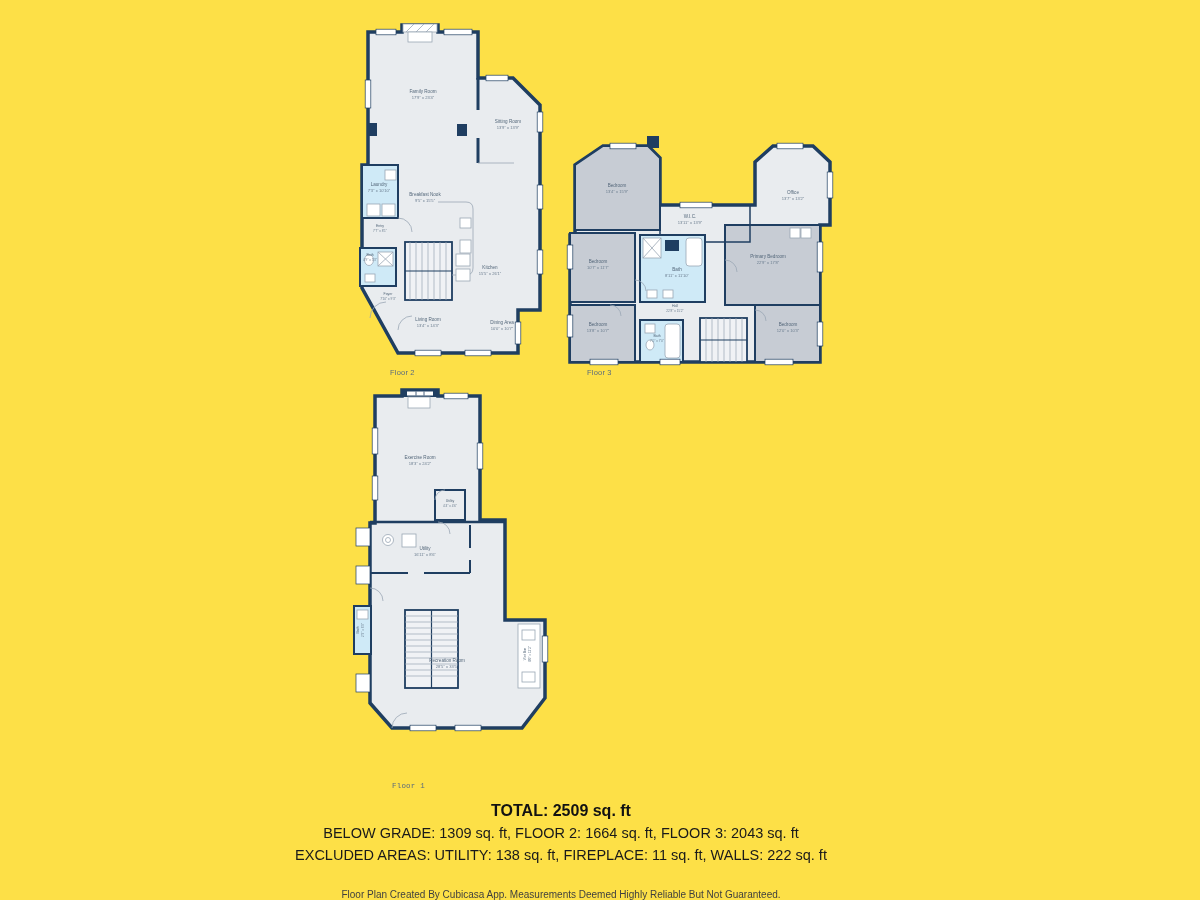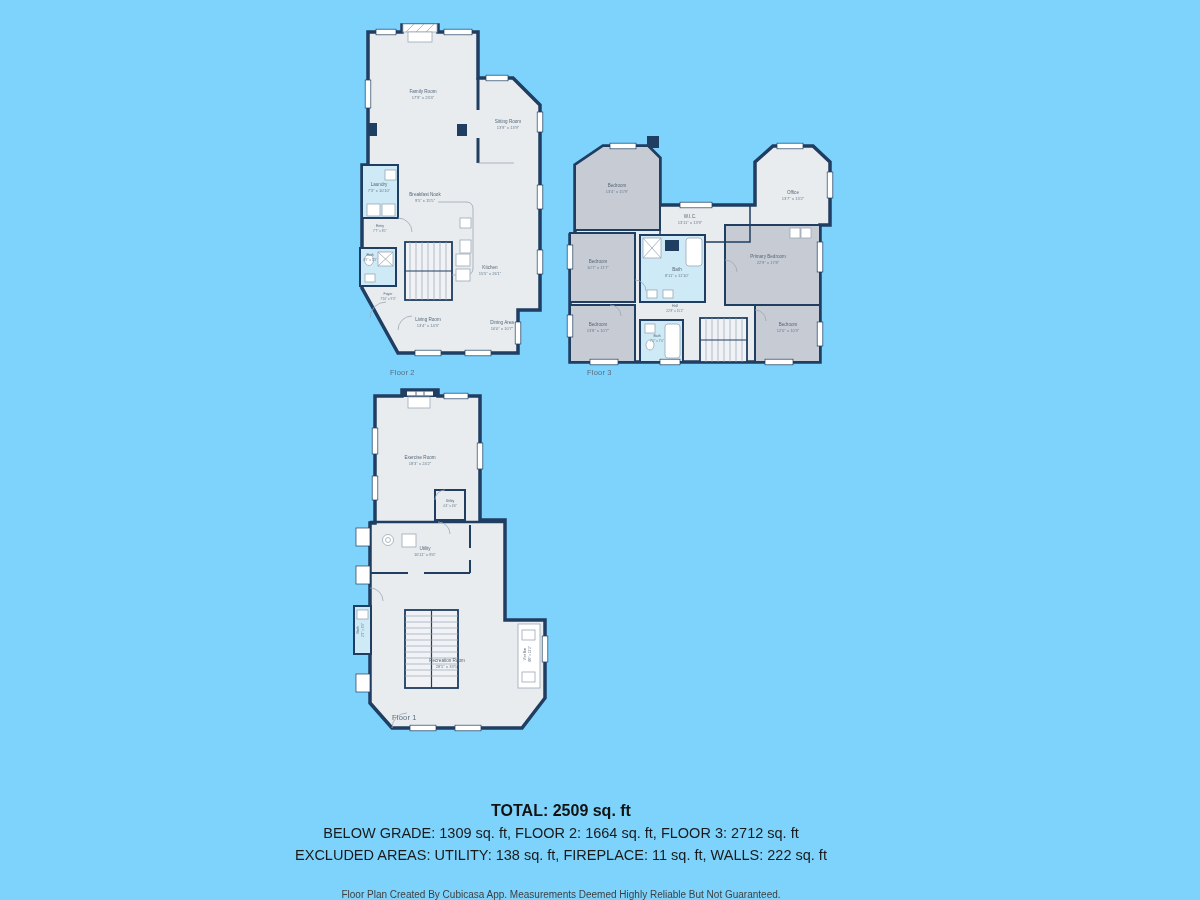--- a/index.html
+++ b/index.html
@@ -1,16 +1,16 @@
 <!DOCTYPE html>
 <html><head>
 <meta charset="utf-8">
 <style>
   html,body{margin:0;padding:0;background:#fff;}
-  #canvas{position:relative;width:1200px;height:900px;background:#7dd3fc;overflow:hidden;
+  #canvas{position:relative;width:1200px;height:900px;background:#fde047;overflow:hidden;
           font-family:"Liberation Sans","DejaVu Sans",sans-serif;}
   .plan{position:absolute;}
   .floor-caption{position:absolute;font-size:7.5px;color:#5a6b7d;letter-spacing:.2px;}
   
   .fp  { fill:#e9ecef; stroke:#1f3e61; stroke-width:3.5; stroke-linejoin:miter; }
   .bed { fill:#c7ccd4; stroke:#1f3e61; stroke-width:2; }
   .wet { fill:#cfeaf7; stroke:#1f3e61; stroke-width:2; }
   .wall{ stroke:#1f3e61; fill:none; }
   .thin{ stroke:#9aa7b5; stroke-width:.8; fill:none; }
   .fix { fill:#ffffff; stroke:#9aa7b5; stroke-width:.8; }
@@ -318,22 +318,22 @@
       <text class="rname" x="75" y="162">Utility</text>
       <text class="rdims" x="75" y="168">16'11" x 8'6"</text>
       <text class="rname-sm" transform="rotate(-90 9 242)" x="9" y="242">Bath</text>
       <text class="rdims-sm" transform="rotate(-90 14 242)" x="14" y="242">2'9" x 6'9"</text>
       <text class="rname" x="97" y="274">Recreation Room</text>
       <text class="rdims" x="97" y="280">28'5" x 33'5"</text>
       <text class="rname-sm" transform="rotate(-90 176 266)" x="176" y="266">Wet Bar</text>
       <text class="rdims-sm" transform="rotate(-90 181 266)" x="181" y="266">8'0" x 13'3"</text>
     </g>
   </svg>
-  <div class="floor-caption" style="left:392px;top:713px;">Floor 1</div>
+  <div class="floor-caption" style="left:392px;top:782px;font-family:Liberation Mono, monospace;">Floor 1</div>
 
   <div class="summary">
     <div class="total">TOTAL: 2509 sq. ft</div>
-    <div class="line">BELOW GRADE: 1309 sq. ft, FLOOR 2: 1664 sq. ft, FLOOR 3: 2712 sq. ft</div>
+    <div class="line">BELOW GRADE: 1309 sq. ft, FLOOR 2: 1664 sq. ft, FLOOR 3: 2043 sq. ft</div>
     <div class="line">EXCLUDED AREAS: UTILITY: 138 sq. ft, FIREPLACE: 11 sq. ft, WALLS: 222 sq. ft</div>
     <div class="disclaimer">Floor Plan Created By Cubicasa App. Measurements Deemed Highly Reliable But Not Guaranteed.</div>
   </div>
 
 </div>
 
 </body></html>

